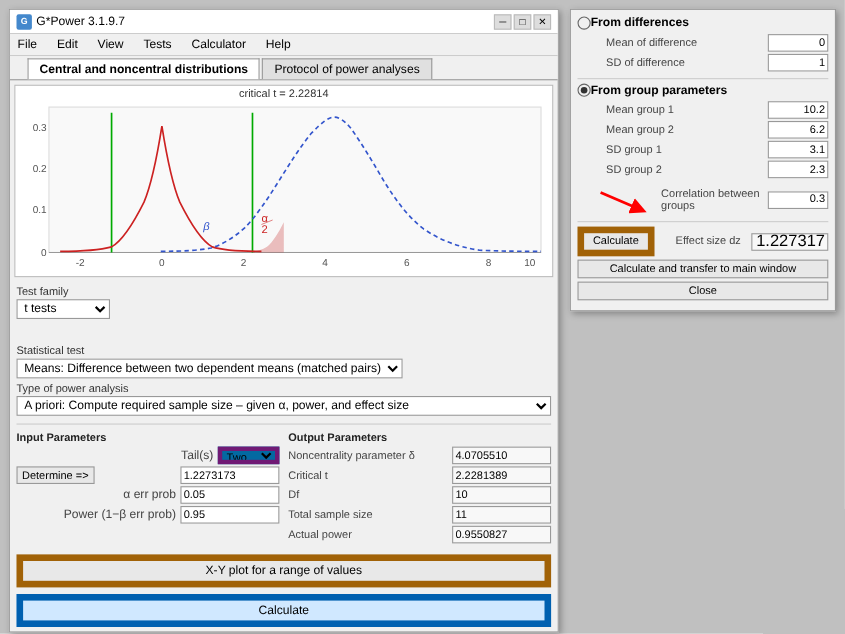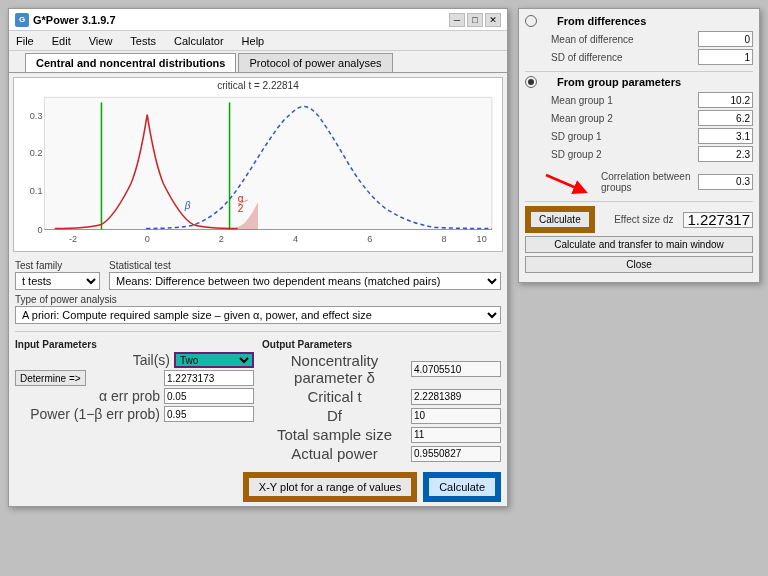--- a/index.html
+++ b/index.html
@@ -33,21 +33,21 @@
     }
     .title-bar-icon {
       width: 14px; height: 14px;
       background: #4488cc;
       border-radius: 2px;
       display: flex; align-items: center; justify-content: center;
       color: white; font-size: 8px; font-weight: bold;
     }
     .title-bar-text {
       font-size: 11px;
-      font-weight: bold;
+      font-weight: normal;
     }
     .title-bar-controls {
       display: flex; gap: 2px;
     }
     .title-bar-btn {
       width: 16px; height: 14px;
       background: #ddd;
       border: 1px solid #bbb;
       font-size: 9px;
       display: flex; align-items: center; justify-content: center;
@@ -98,81 +98,83 @@
       padding-top: 2px;
       color: #333;
     }
     .chart-svg {
       width: 100%; height: 155px;
     }
     .section {
       padding: 4px 6px;
     }
     .row-pair {
-      display: flex; gap: 4px; align-items: flex-start;
+      display: flex; gap: 24px; align-items: flex-start;
       margin-bottom: 4px;
+      flex-direction: column;
     }
     .field-group { display: flex; flex-direction: column; }
     .field-label { font-size: 10px; color: #333; margin-bottom: 1px; }
     .select-field {
       border: 1px solid #999;
       background: white;
       height: 18px;
       font-size: 11px;
       padding: 0 2px;
     }
     .divider { border: none; border-top: 1px solid #ccc; margin: 3px 6px; }
     .two-col { display: flex; gap: 8px; }
     .col { flex: 1; }
     .input-params { }
     .param-row {
       display: flex; align-items: center; justify-content: space-between;
       margin-bottom: 2px;
     }
-    .param-label { font-size: 14px; color: #444; text-align: right; flex: 1; padding-right: 4px; }
+    .param-label { font-size: 11px; color: #444; text-align: right; flex: 1; padding-right: 4px; }
     .param-input {
       border: 1px solid #999;
       background: white;
       width: 90px;
       height: 16px;
       font-size: 10px;
       padding: 0 2px;
     }
     .param-select {
-      border: 2px solid #701a75;
-      background: #14b8a6;
-      width: 80px;
+      border: 4px solid #701a75;
+      background: #0369a1;
+      width: 56px;
       height: 16px;
       font-size: 10px;
     }
     .determine-btn {
       border: 1px solid #999;
       background: #e8e8e8;
       padding: 1px 4px;
       font-size: 10px;
       cursor: pointer;
       height: 16px;
     }
     .output-params { }
     .out-row {
       display: flex; align-items: center; justify-content: space-between;
       margin-bottom: 2px;
     }
-    .out-label { font-size: 15px; color: #444; flex: 1; text-align: center; padding-right: 4px; }
+    .out-label { font-size: 10px; color: #444; flex: 1; text-align: left; padding-right: 4px; }
     .out-value {
       border: 1px solid #999;
       background: #f8f8f8;
       width: 90px;
       height: 16px;
       font-size: 10px;
       padding: 0 2px;
     }
     .bottom-bar {
       display: flex; justify-content: flex-end; gap: 6px;
       padding: 4px 6px;
+      flex-direction: column;
     }
     .action-btn {
       border: 6px solid #a16207;
       background: #e8e8e8;
       padding: 3px 10px;
       font-size: 11px;
       cursor: pointer;
     }
     .action-btn.primary {
       background: #d0e8ff;
@@ -182,21 +184,21 @@
     .right-panel {
       position: absolute;
       top: 8px; left: 518px;
       width: 242px;
       background: #f0f0f0;
       border: 1px solid #999;
       box-shadow: 2px 2px 6px rgba(0,0,0,0.3);
       padding: 6px;
     }
     .rp-section { margin-bottom: 6px; }
-    .radio-row { display: flex; align-items: center; gap: 20px; margin-bottom: 4px; }
+    .radio-row { display: flex; align-items: center; gap: 0; margin-bottom: 4px; }
     .radio-btn { width: 12px; height: 12px; border-radius: 50%; border: 1px solid #666; display: flex; align-items: center; justify-content: center; cursor: pointer; }
     .radio-btn.selected::after { content: ''; width: 6px; height: 6px; border-radius: 50%; background: #333; }
     .rp-label { font-size: 11px; font-weight: bold; }
     .rp-param-row { display: flex; align-items: center; justify-content: space-between; margin-bottom: 2px; padding-left: 16px; }
     .rp-param-label { font-size: 10px; color: #444; padding-left: 10px; }
     .rp-param-input { border: 1px solid #999; background: white; width: 55px; height: 16px; font-size: 10px; padding: 0 2px; text-align: right; }
     .rp-divider { border: none; border-top: 1px solid #ccc; margin: 4px 0; }
     .rp-bottom { margin-top: 4px; }
     .rp-result-row { display: flex; align-items: center; justify-content: space-between; margin-bottom: 3px; }
     .rp-result-value { border: 1px solid #999; background: #f8f8f8; width: 70px; height: 16px; font-size: 15px; padding: 0 2px; text-align: right; }

